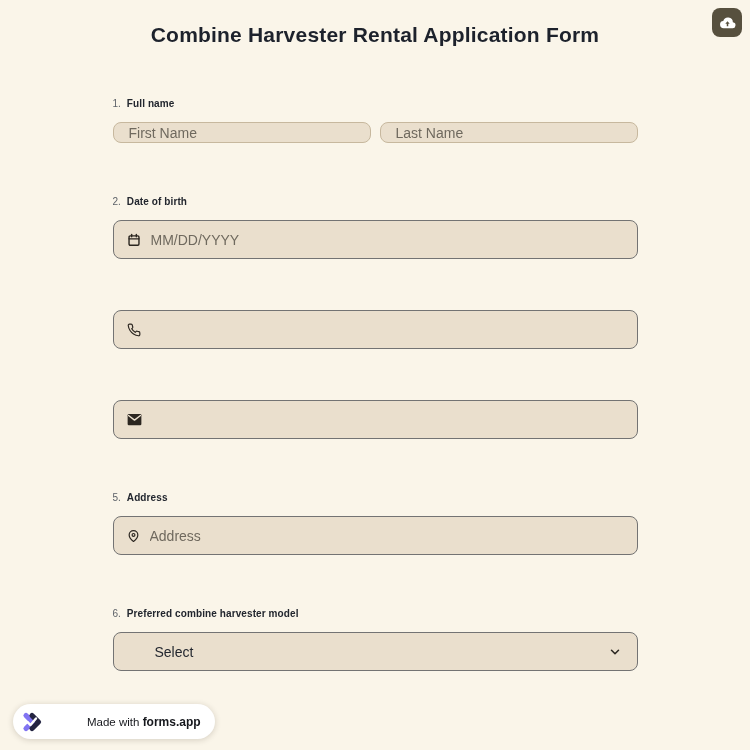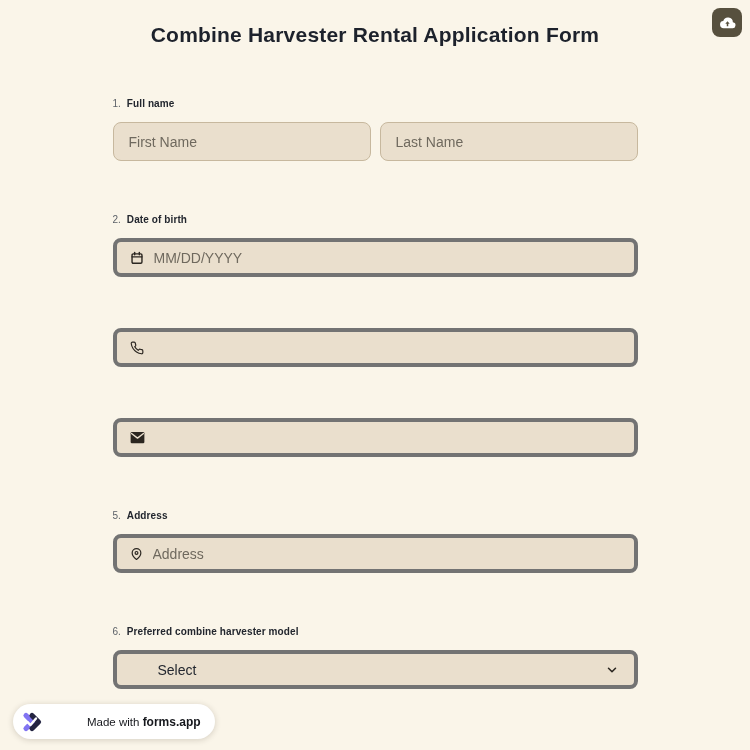--- a/index.html
+++ b/index.html
@@ -39,37 +39,37 @@
     font-size: 10px;
     line-height: 16px;
     margin-bottom: 10px;
   }
   .q-num { color: #5c6168; font-weight: 400; margin-right: 6px; }
   .q-text { color: #22262e; font-weight: 600; letter-spacing: 0.1px; }
   .field-row { display: flex; gap: 9px; }
   .text-input {
     flex: 1;
     width: 100%;
-    height: 39px;
+    height: 21px;
     background: #eadfcd;
     border: 1px solid #c7b89e;
     border-radius: 8px;
     padding: 0 15px;
     font-size: 14px;
     font-family: inherit;
     color: #23272f;
     outline: none;
   }
   .text-input::placeholder { color: #6f695e; opacity: 1; }
   .input-wrap {
     display: flex;
     align-items: center;
     height: 39px;
     background: #eadfcd;
-    border: 4px solid #737373;
+    border: 1px solid #737373;
     border-radius: 8px;
     padding: 0 13px;
   }
   .input-wrap .field-icon {
     display: flex;
     align-items: center;
     margin-right: 10px;
     color: #2b2620;
     flex: 0 0 auto;
   }

